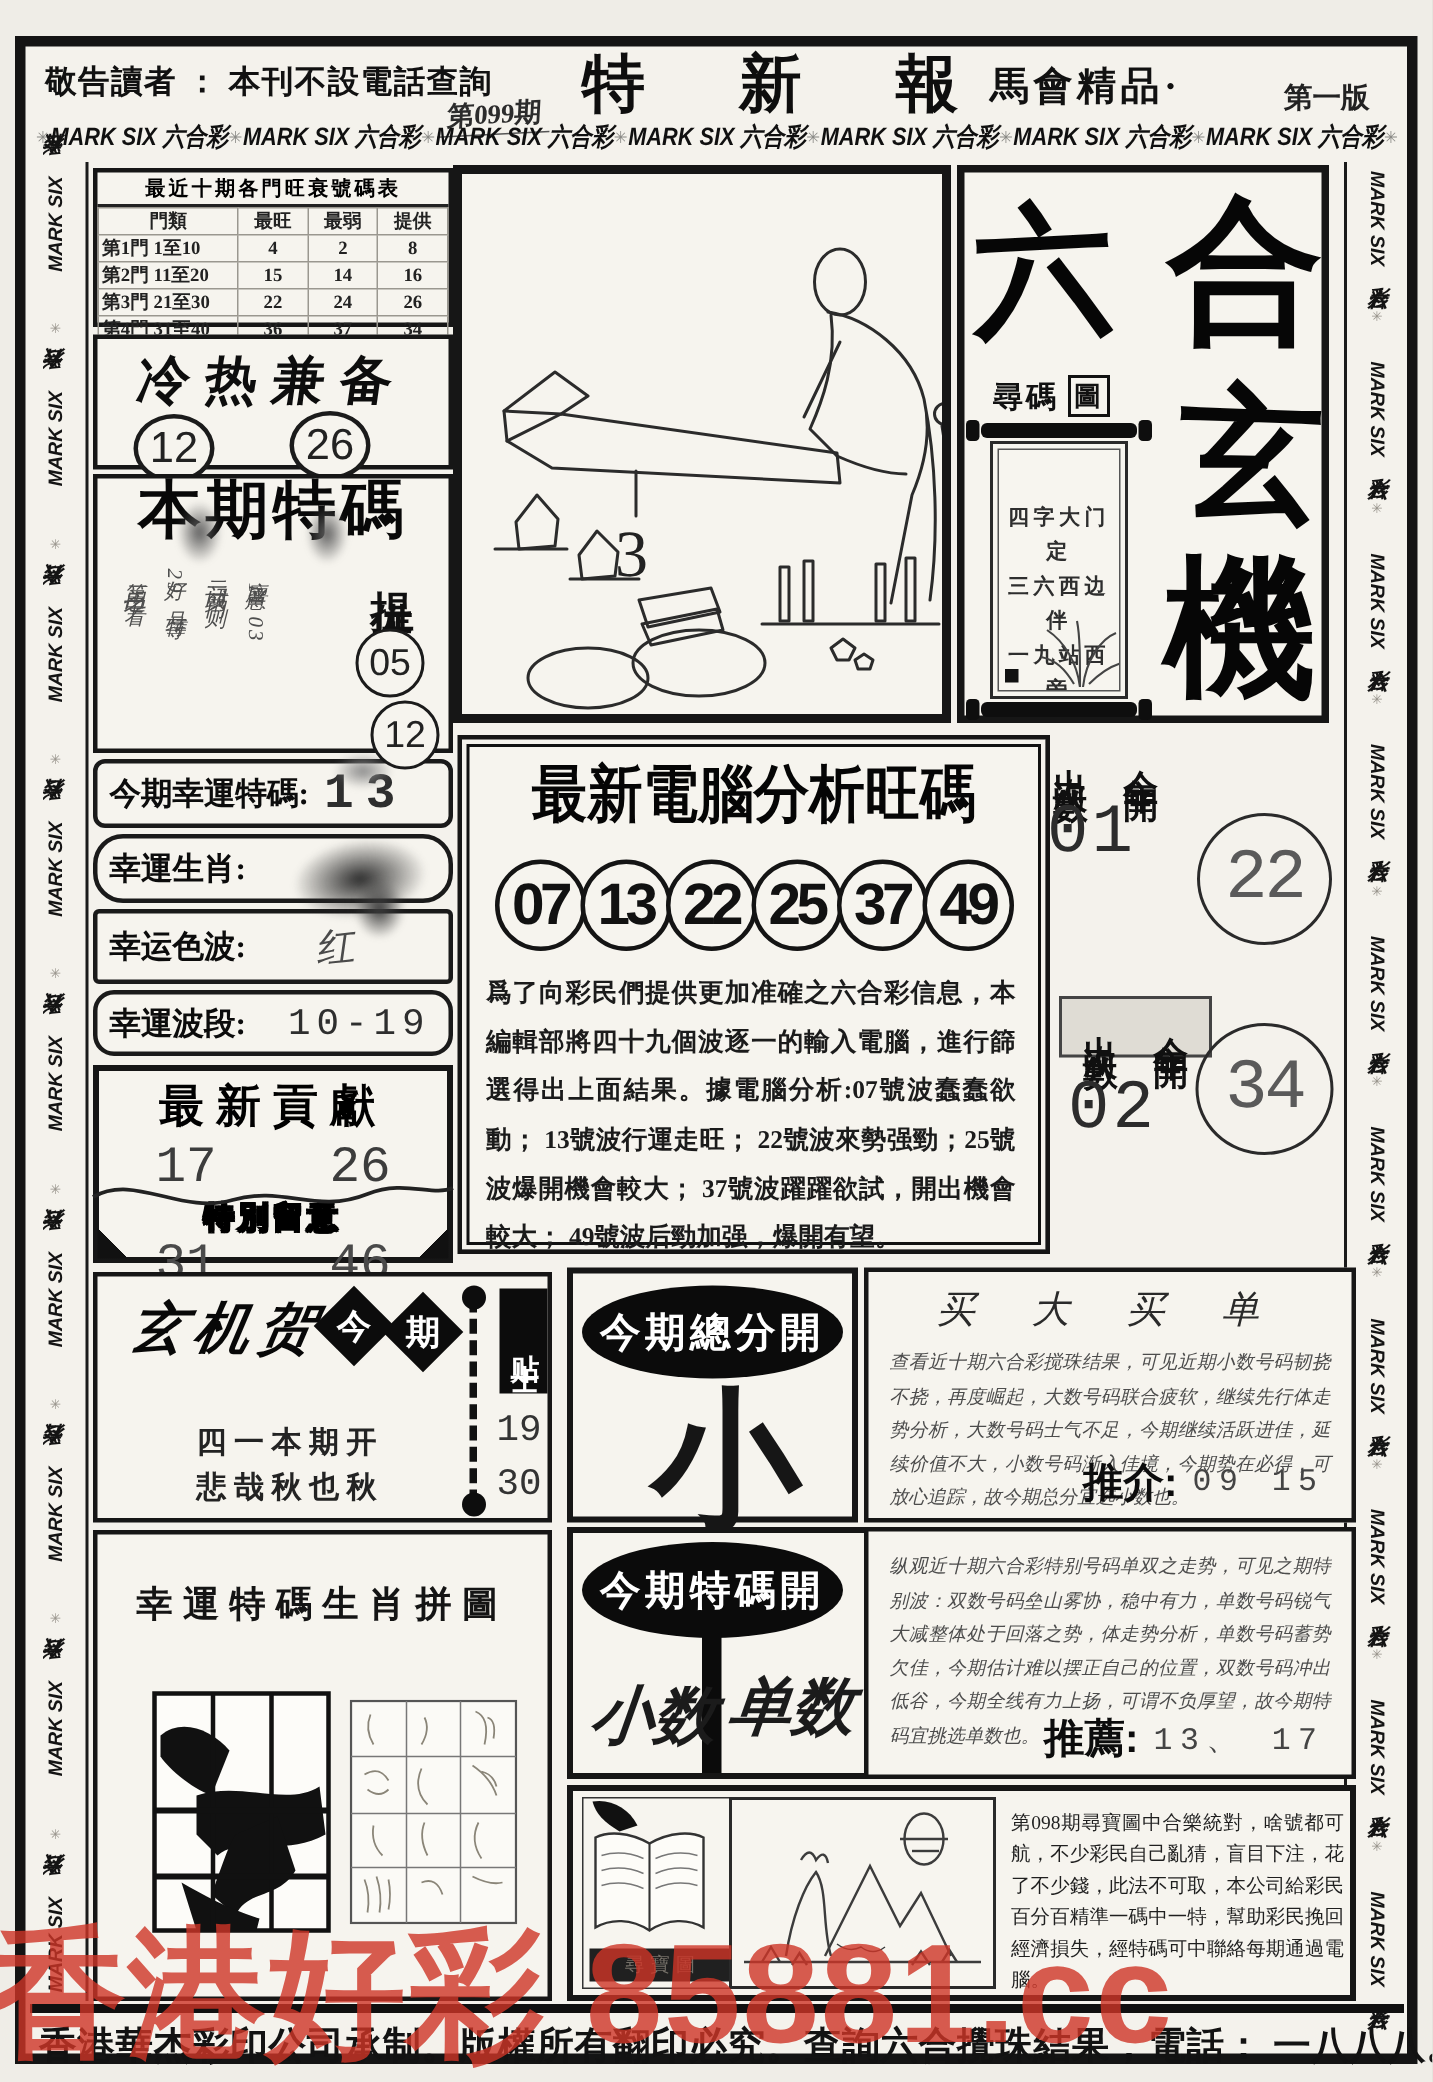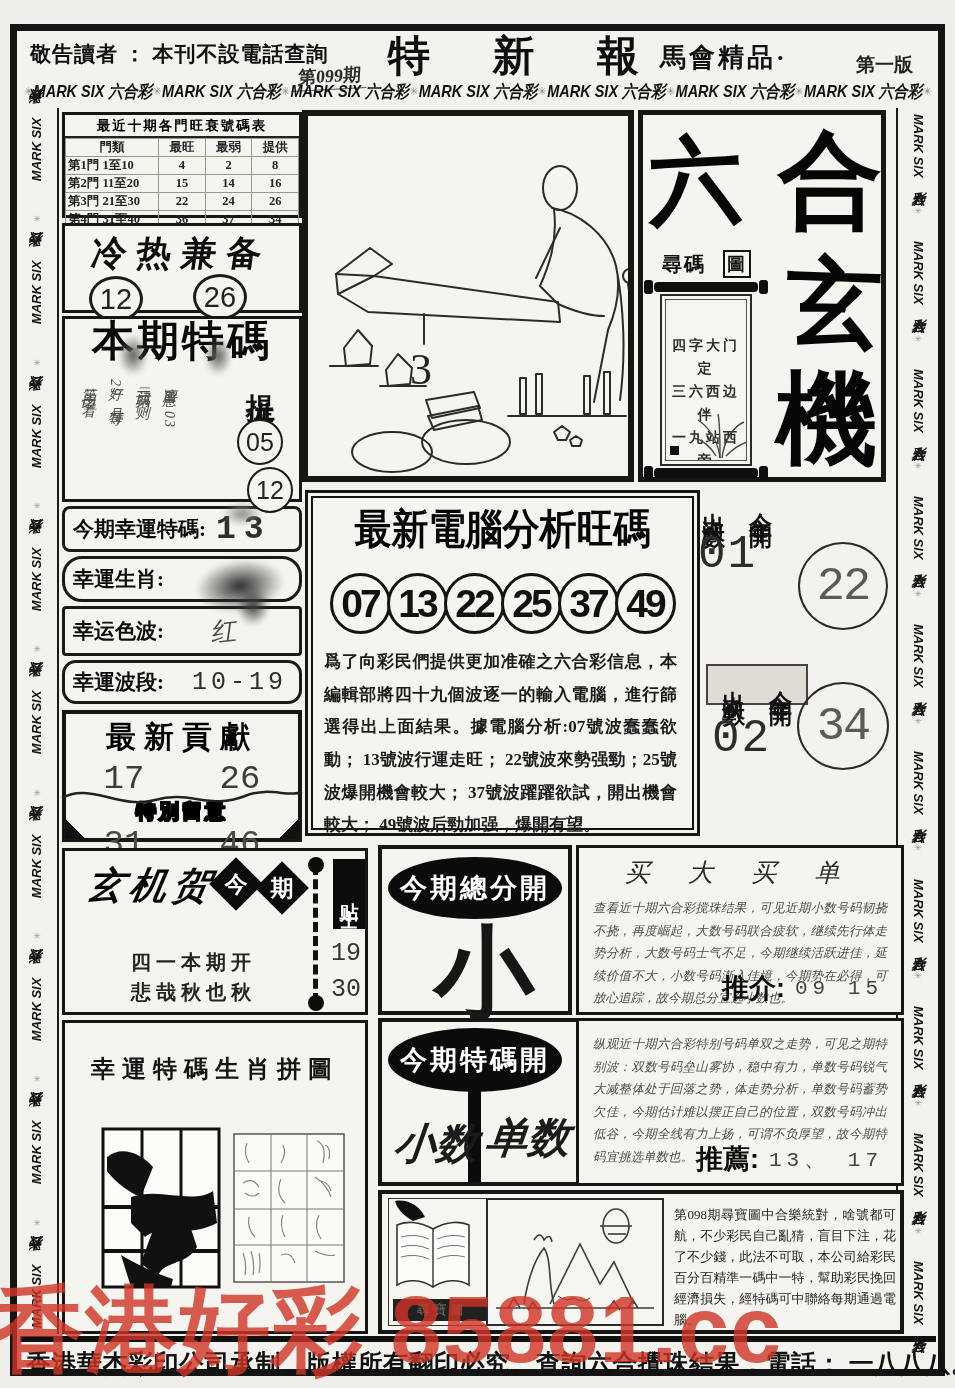--- a/index.html
+++ b/index.html
@@ -133,21 +133,21 @@
   .bpanel { position:absolute; background:#f7f5ef; }
   .blackbar { position:absolute; left:4px; right:4px; bottom:4px; height:22px; background:#151515;
               display:flex; align-items:center; justify-content:center; color:#6f6a62; font-size:13px;
               letter-spacing:4px; opacity:.95; }
   .treasure-text { font-size:13px; line-height:1.62; color:#1f1f1f; text-align:justify; }
   .treasure-text::first-line { }
 
   
   .mystic-char { position:absolute; font-weight:900; color:#060606; font-family:"Liberation Serif",serif; }
   .map-label { position:absolute; left:662px; top:250px; font-size:20px; font-weight:800; color:#111; letter-spacing:2px;
-               display:flex; align-items:center; gap:17px; }
+               display:flex; align-items:center; gap:6px; }
   .map-label .boxed { border:2px solid #111; padding:0 2px; font-size:18px; }
   .scroll { position:absolute; left:644px; top:282px; width:124px; height:196px; }
   .scroll-bar { position:relative; height:10px; background:#0e0e0e; border-radius:4px; margin:0 10px; }
   .scroll-bar::before,.scroll-bar::after { content:""; position:absolute; top:-2px; width:9px; height:14px;
       background:#0e0e0e; border-radius:3px; }
   .scroll-bar::before { left:-10px; } .scroll-bar::after { right:-10px; }
   .scroll-body { height:172px; margin:2px 16px; border:2px solid #2a2a2a; background:#f7f5ef; padding:3px; }
   .scroll-inner { height:100%; border:1px solid #555; position:relative; overflow:hidden; }
   .scroll-lines { margin-top:34px; text-align:center; font-size:14px; letter-spacing:3px; line-height:1.65;
                   color:#2e2e2e; font-weight:600; }

